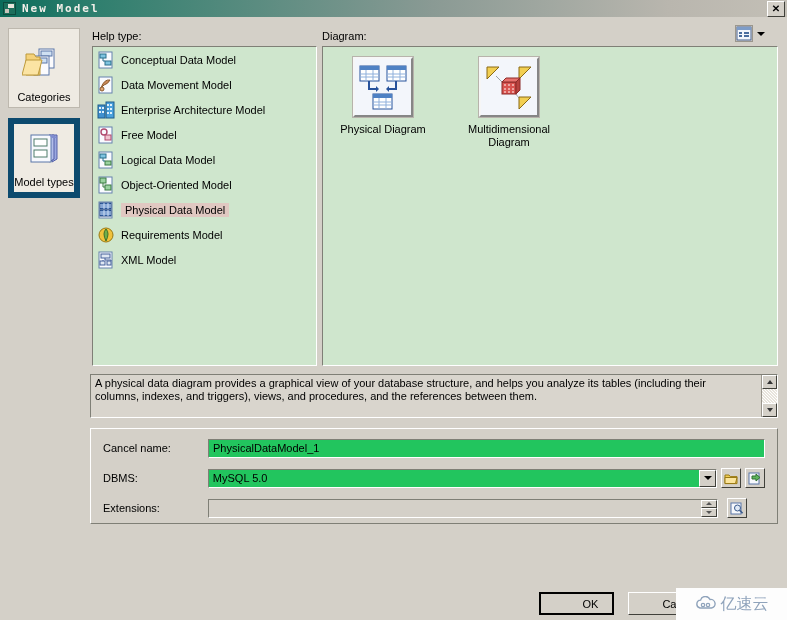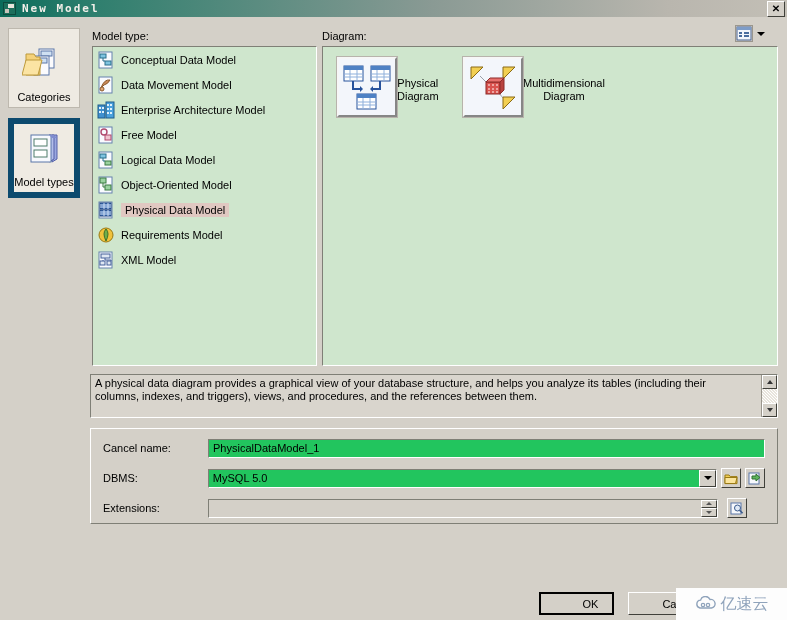--- a/index.html
+++ b/index.html
@@ -56,21 +56,21 @@
   .mt-row .mt-lbl{margin-left:6px;font-size:11px;white-space:nowrap;}
   .mt-row.sel .mt-lbl{background:#e0c8c1;padding:1px 4px;}
   .mt-ico{width:18px;height:18px;position:relative;flex:none;}
   
   .dg-tools{
     position:absolute;right:4px;top:24px;width:48px;height:19px;display:flex;align-items:center;gap:4px;
   }
   .dg-viewbtn{width:18px;height:17px;border:1px solid #9a968d;background:#dcd8d0;position:relative;box-sizing:border-box;}
   .dg-caret{width:0;height:0;border-left:4px solid transparent;border-right:4px solid transparent;border-top:4px solid #000;}
   .dg-wrap{display:flex;padding:10px 0 0 14px;gap:34px;}
-  .dg-tile{width:92px;display:flex;align-items:center;cursor:default;}
+  .dg-tile{width:92px;display:flex;flex-direction:column;align-items:center;cursor:default;}
   .dg-box{
     width:60px;height:60px;background:#f3f6fb;
     border:2px solid;border-color:#f6f6f6 #868686 #868686 #f6f6f6;
     outline:1px solid #b7b3ab;position:relative;box-sizing:border-box;
   }
   .dg-cap{text-align:center;font-size:11px;margin-top:6px;line-height:13px;}
   
   #desc-box{
     position:absolute;left:90px;top:374px;width:688px;height:44px;
     background:#d9d5cd;border:1px solid;border-color:#7f7f76 #ffffff #ffffff #7f7f76;
@@ -158,21 +158,21 @@
         <rect x="9" y="4" width="20" height="27" fill="#f7f9fd" stroke="#5b77a8"></rect>
         <rect x="12" y="8" width="13" height="7" fill="#fff" stroke="#4e7c6a"></rect>
         <rect x="12" y="19" width="13" height="7" fill="#fff" stroke="#4e7c6a"></rect>
         <path d="M27 4 l5 0 l3 3 l-5 0 z" fill="#7f8ccf"></path>
       </svg>
     </div>
     <div class="lbl">Model types</div>
   </div>
 </div>
 
-<div class="seclbl" style="left:92px;top:30px;">Model type:</div>
+<div class="seclbl" style="left:92px;top:30px;">Help type:</div>
 <div class="seclbl" style="left:322px;top:30px;">Diagram:</div>
 
 <div class="dg-tools">
   <div class="dg-viewbtn">
     <svg width="16" height="15" viewBox="0 0 16 15">
       <rect x="1" y="1" width="14" height="13" fill="#f4f7fc" stroke="#47608f"></rect>
       <rect x="1" y="1" width="14" height="3" fill="#7d9cc8"></rect>
       <g fill="#4a6d9e">
         <rect x="3" y="6" width="3" height="2"></rect>
           <rect x="8" y="6" width="5" height="2"></rect>

